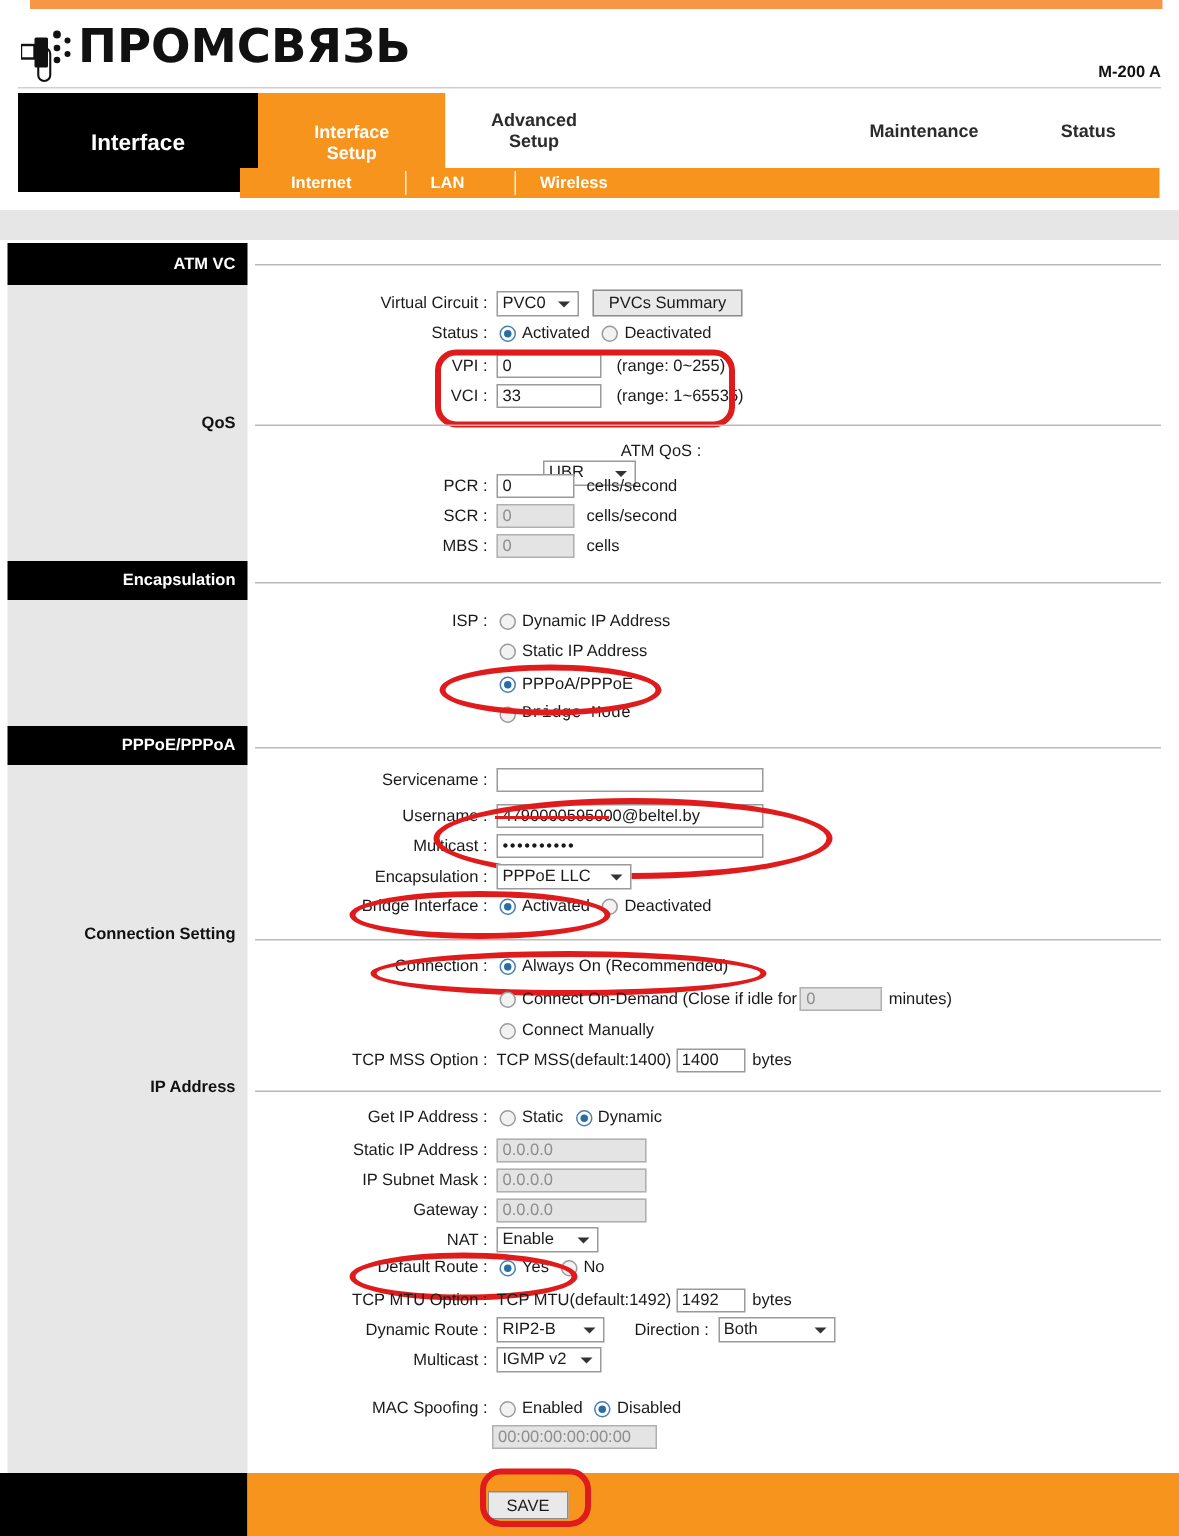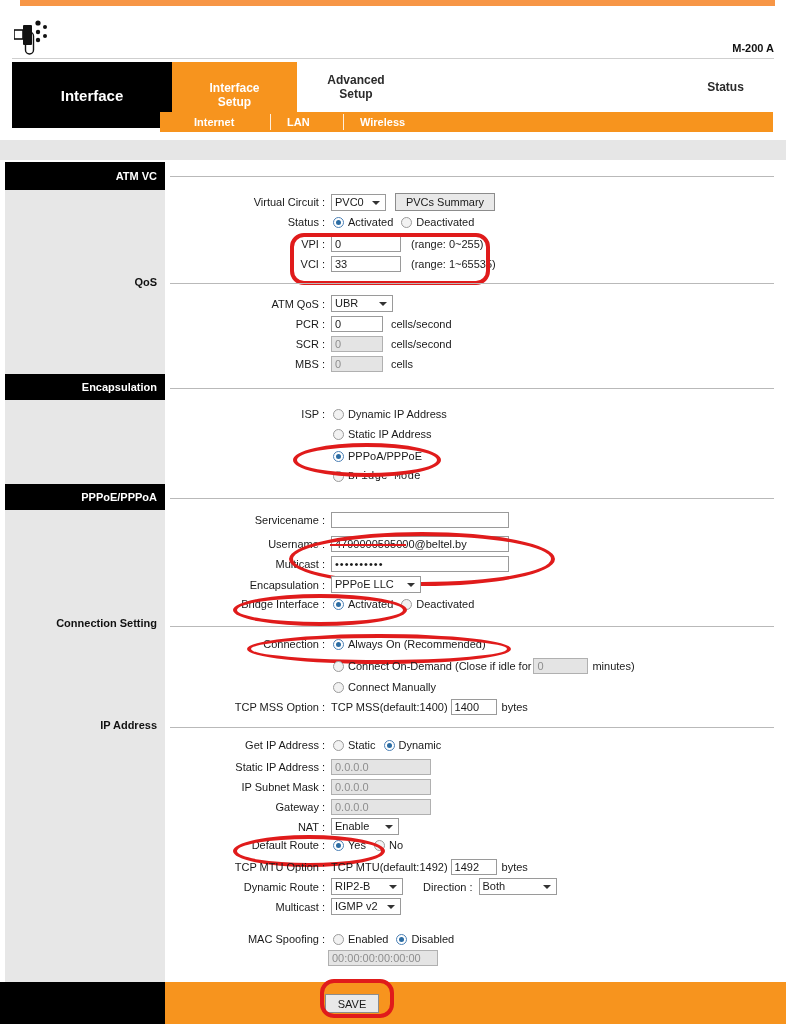--- a/index.html
+++ b/index.html
@@ -83,20 +83,21 @@
   <svg class="logo-mark" viewBox="0 0 40 40">
     <rect x="0" y="14" width="9" height="9" fill="none" stroke="#111" stroke-width="1.6"></rect>
     <rect x="9" y="9" width="9" height="20" rx="1" fill="#111"></rect>
     <rect x="11.5" y="16" width="8" height="22" rx="4" fill="none" stroke="#111" stroke-width="1.4"></rect>
     <circle cx="24" cy="7" r="2.6" fill="#111"></circle>
     <circle cx="24" cy="16" r="2.2" fill="#111"></circle>
     <circle cx="24" cy="24" r="2.2" fill="#111"></circle>
     <circle cx="31" cy="11" r="2.0" fill="#111"></circle>
     <circle cx="31" cy="20" r="2.0" fill="#111"></circle>
   </svg>
+  <div class="logo-text">ПРОМСВЯЗЬ</div>
   <div class="model">M-200 A</div>
 </div>
 <div class="hdr-line"></div>
 
 <div class="tabs">
   <div class="tab-brand">Interface</div>
 
   <div class="tab active" style="left:160px;width:125px;">
     <div>
       <div>Interface</div>
@@ -105,20 +106,23 @@
   </div>
 
   <div class="tab" style="left:285px;width:118px;">
     <div>
       <div>Advanced</div>
       <div>Setup</div>
     </div>
   </div>
 
 
+  <div class="tab" style="left:543px;width:122px;">
+    <div>Maintenance</div>
+  </div>
 
   <div class="tab" style="left:665px;width:97px;">
     <div>Status</div>
   </div>
 </div>
 
 <div class="subtabs">
   <div class="subtab" style="left:34px;">Internet</div>
   <div class="subsep" style="left:110px;"></div>
   <div class="subtab" style="left:127px;">LAN</div>
@@ -171,21 +175,21 @@
 <div class="row" style="left:170px;top:256px;width:460px;">
   <div class="lbl" style="width:155px;">VCI :</div>
   <input class="inp" style="width: 70px; margin-left: 6px;" value="33">
   <div class="txt" style="margin-left:10px;">(range: 1~65535)</div>
 </div>
 
 <div class="ann-rect" style="left:290px;top:233px;width:192px;height:44px;"></div>
 
 <div class="rule" style="left:170px;top:283px;width:604px;"></div>
 
-<div class="row" style="left:170px;top:295px;width:440px;">
+<div class="row" style="left:170px;top:295px;width:440px;flex-direction:column;">
   <div class="lbl" style="width:155px;">ATM QoS :</div>
   <div class="sel" style="width:62px;margin-left:6px;">
     <span>UBR</span>
     <span class="arw"></span>
   </div>
 </div>
 
 <div class="row" style="left:170px;top:316px;width:440px;">
   <div class="lbl" style="width:155px;">PCR :</div>
   <input class="inp" style="width: 52px; margin-left: 6px;" value="0">

